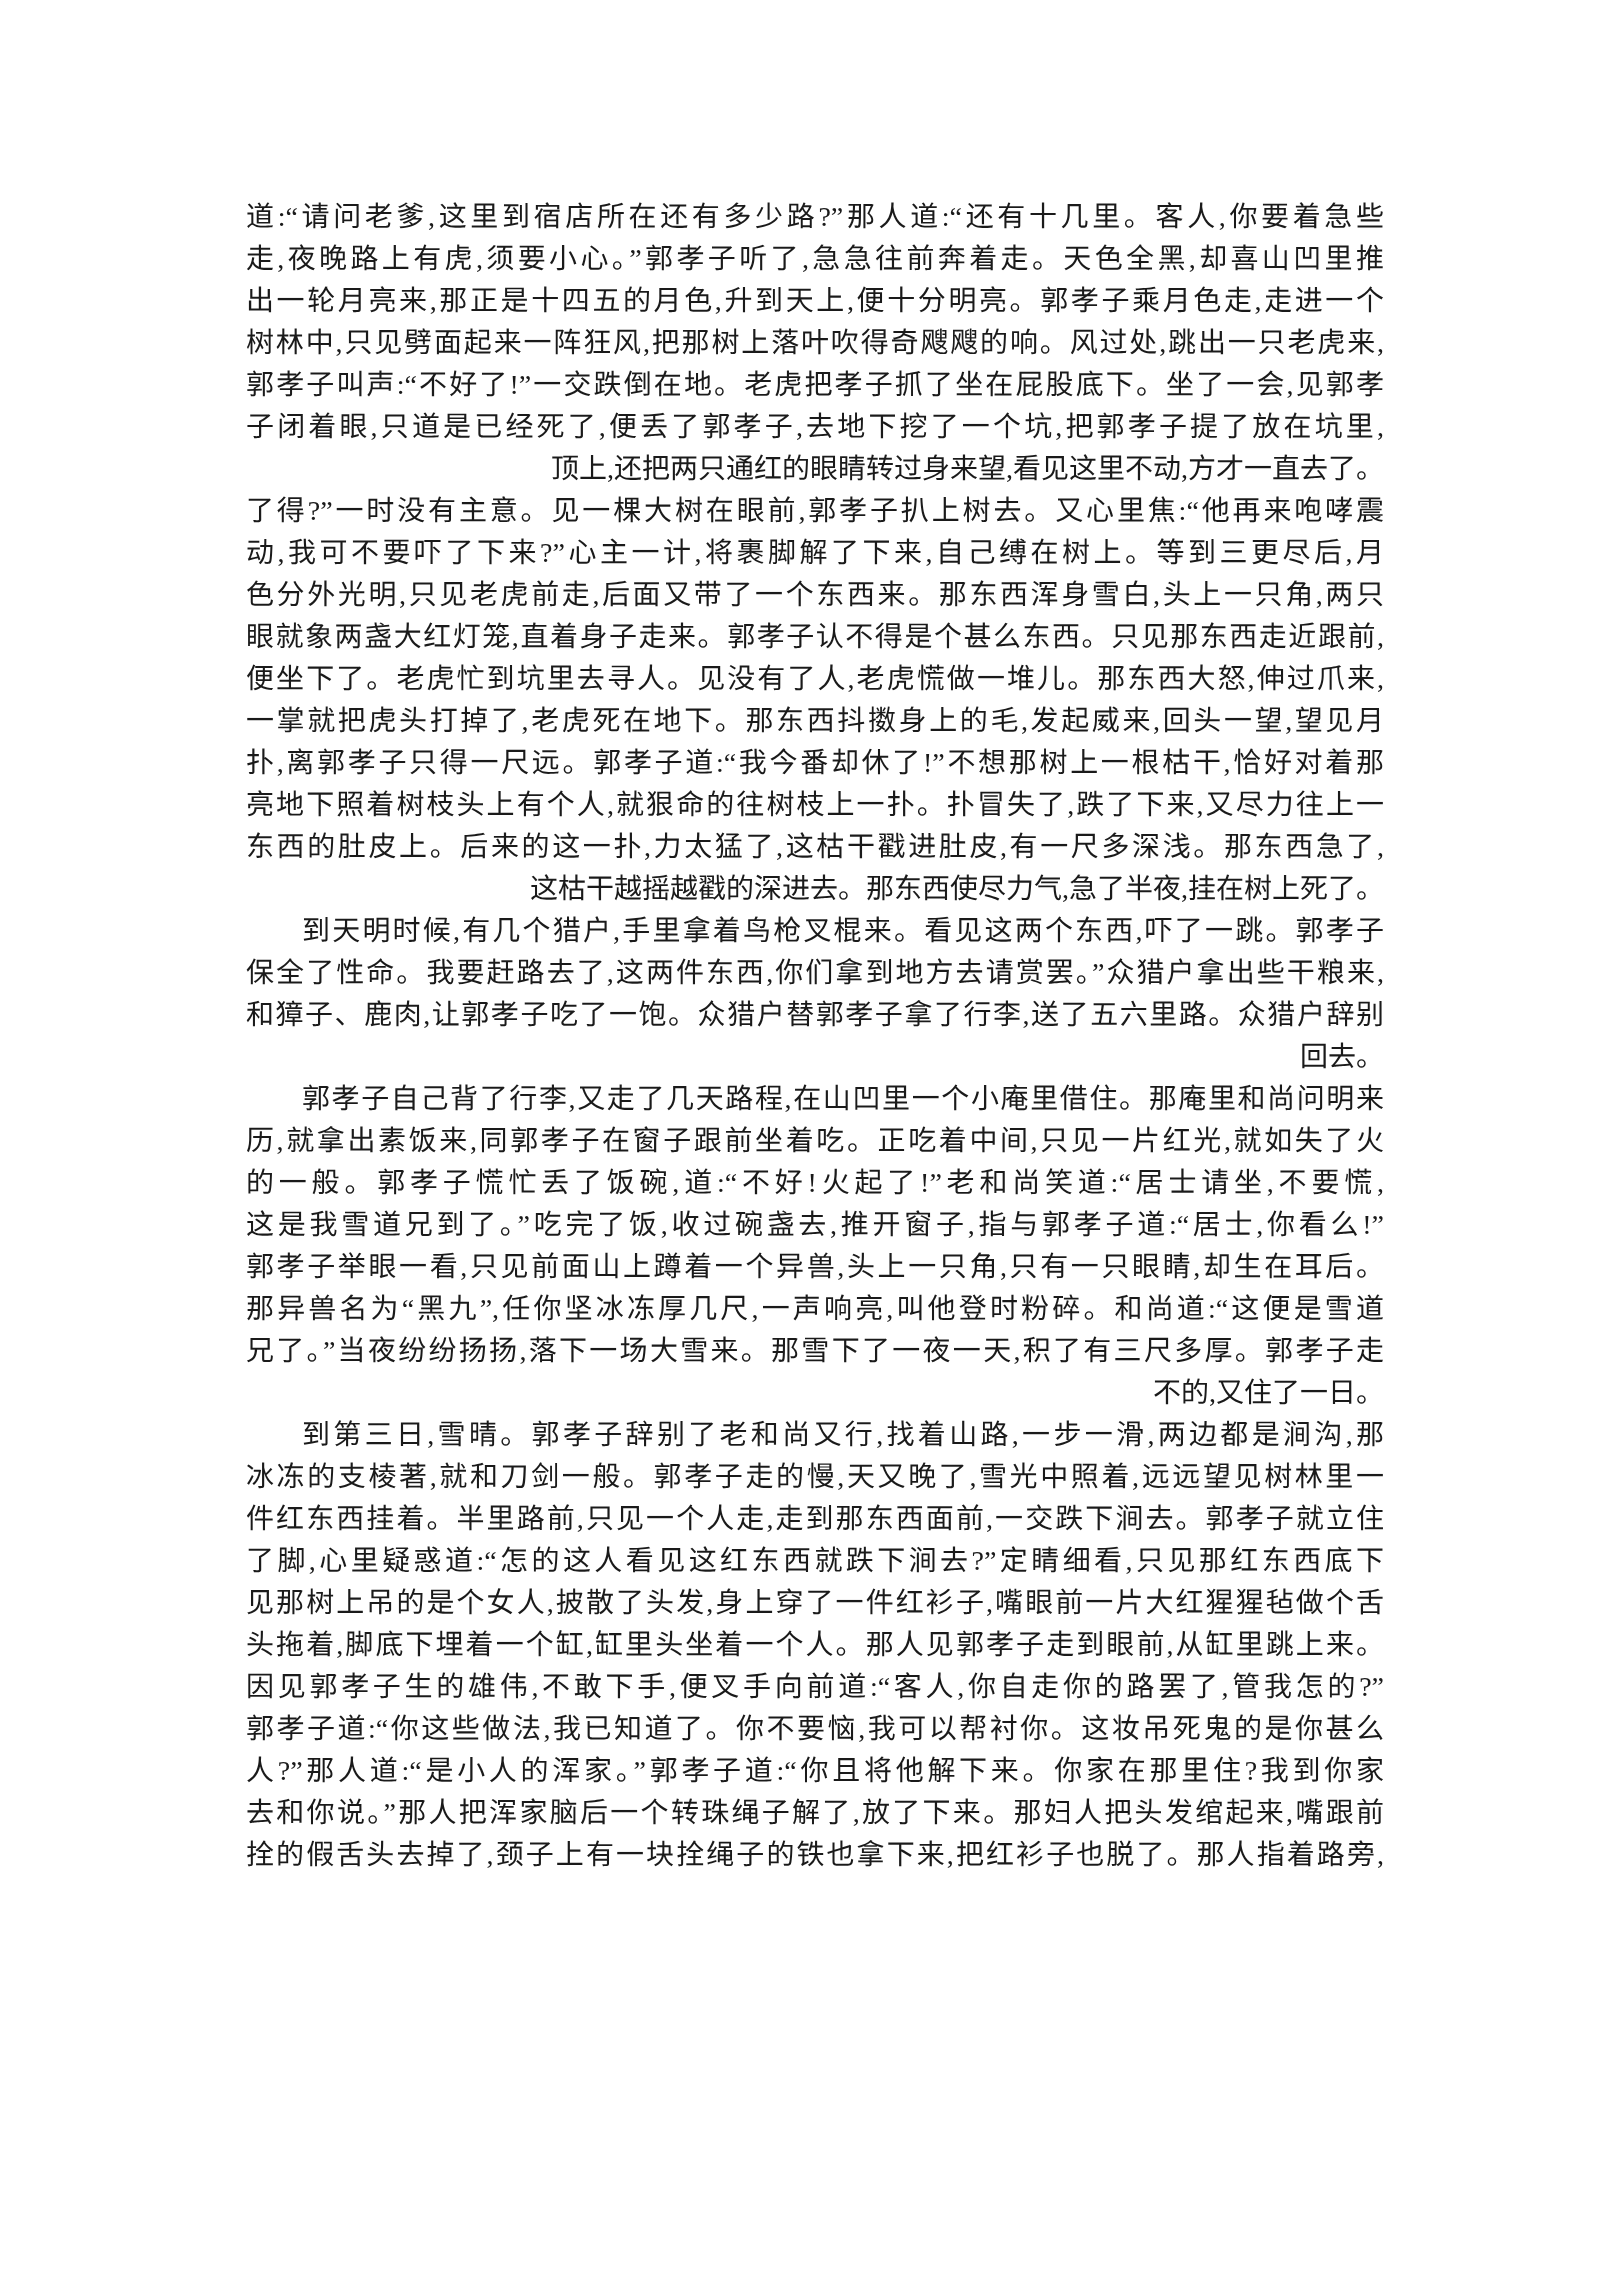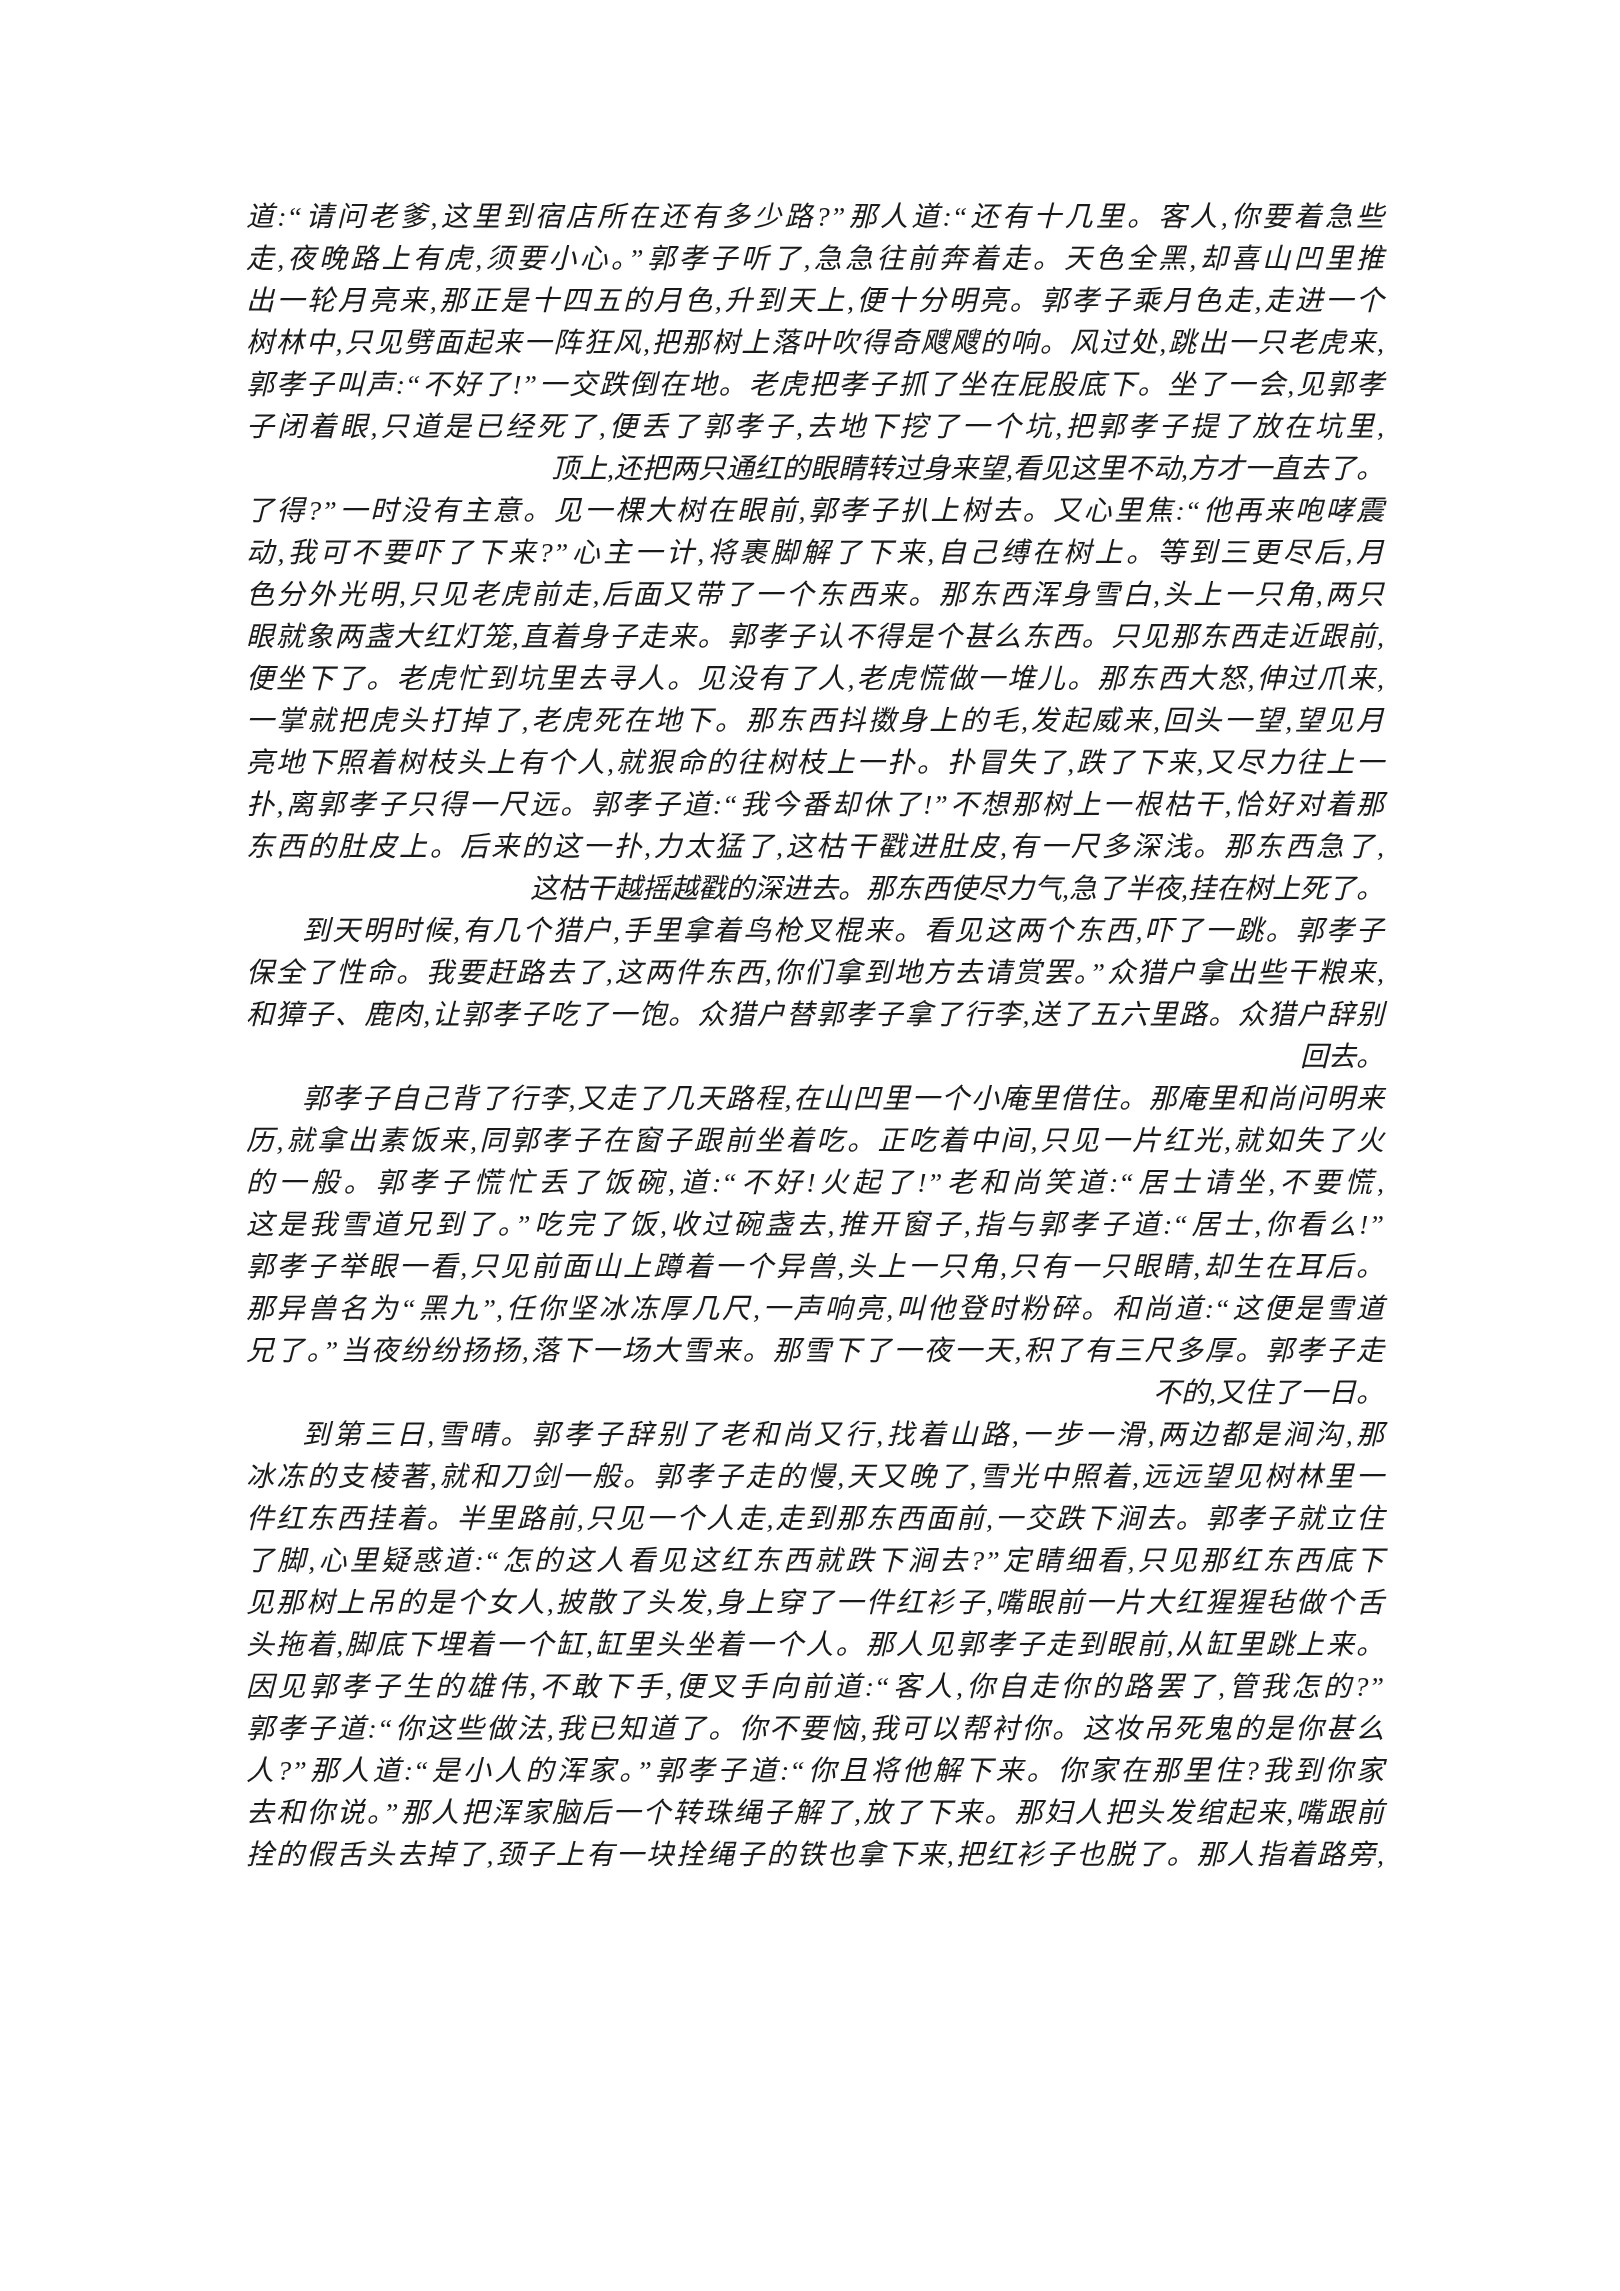--- a/index.html
+++ b/index.html
@@ -3,21 +3,20 @@
 <meta charset="utf-8">
 <style>
   html, body { margin: 0; padding: 0; background: #ffffff; }
   .page {
     position: relative;
     width: 1452px;
     height: 2292px;
     background: #ffffff;
     overflow: hidden;
     font-family: "Liberation Serif", "DejaVu Serif", serif;
-    font-style: italic;
   }
   .textblock {
     position: absolute;
     left: 246px;
     top: 196px;
     width: 1138px;
     color: #1a1a1a;
     font-size: 28px;
     line-height: 42px;
   }
@@ -45,22 +44,22 @@
       <div class="line jt">树林中,只见劈面起来一阵狂风,把那树上落叶吹得奇飕飕的响。风过处,跳出一只老虎来,</div>
       <div class="line jt">郭孝子叫声:“不好了!”一交跌倒在地。老虎把孝子抓了坐在屁股底下。坐了一会,见郭孝</div>
       <div class="line jt">子闭着眼,只道是已经死了,便丢了郭孝子,去地下挖了一个坑,把郭孝子提了放在坑里,</div>
       <div class="line end">顶上,还把两只通红的眼睛转过身来望,看见这里不动,方才一直去了。</div>
       <div class="line jt">了得?”一时没有主意。见一棵大树在眼前,郭孝子扒上树去。又心里焦:“他再来咆哮震</div>
       <div class="line jt">动,我可不要吓了下来?”心主一计,将裹脚解了下来,自己缚在树上。等到三更尽后,月</div>
       <div class="line jt">色分外光明,只见老虎前走,后面又带了一个东西来。那东西浑身雪白,头上一只角,两只</div>
       <div class="line jt">眼就象两盏大红灯笼,直着身子走来。郭孝子认不得是个甚么东西。只见那东西走近跟前,</div>
       <div class="line jt">便坐下了。老虎忙到坑里去寻人。见没有了人,老虎慌做一堆儿。那东西大怒,伸过爪来,</div>
       <div class="line jt">一掌就把虎头打掉了,老虎死在地下。那东西抖擞身上的毛,发起威来,回头一望,望见月</div>
+      <div class="line jt">扑,离郭孝子只得一尺远。郭孝子道:“我今番却休了!”不想那树上一根枯干,恰好对着那</div>
       <div class="line jt">亮地下照着树枝头上有个人,就狠命的往树枝上一扑。扑冒失了,跌了下来,又尽力往上一</div>
-      <div class="line jt">扑,离郭孝子只得一尺远。郭孝子道:“我今番却休了!”不想那树上一根枯干,恰好对着那</div>
       <div class="line jt">东西的肚皮上。后来的这一扑,力太猛了,这枯干戳进肚皮,有一尺多深浅。那东西急了,</div>
       <div class="line end">这枯干越摇越戳的深进去。那东西使尽力气,急了半夜,挂在树上死了。</div>
       <div class="line jt ind">到天明时候,有几个猎户,手里拿着鸟枪叉棍来。看见这两个东西,吓了一跳。郭孝子</div>
       <div class="line jt">保全了性命。我要赶路去了,这两件东西,你们拿到地方去请赏罢。”众猎户拿出些干粮来,</div>
       <div class="line jt">和獐子、鹿肉,让郭孝子吃了一饱。众猎户替郭孝子拿了行李,送了五六里路。众猎户辞别</div>
       <div class="line end">回去。</div>
       <div class="line jt ind">郭孝子自己背了行李,又走了几天路程,在山凹里一个小庵里借住。那庵里和尚问明来</div>
       <div class="line jt">历,就拿出素饭来,同郭孝子在窗子跟前坐着吃。正吃着中间,只见一片红光,就如失了火</div>
       <div class="line jt">的一般。郭孝子慌忙丢了饭碗,道:“不好!火起了!”老和尚笑道:“居士请坐,不要慌,</div>
       <div class="line jt">这是我雪道兄到了。”吃完了饭,收过碗盏去,推开窗子,指与郭孝子道:“居士,你看么!”</div>

